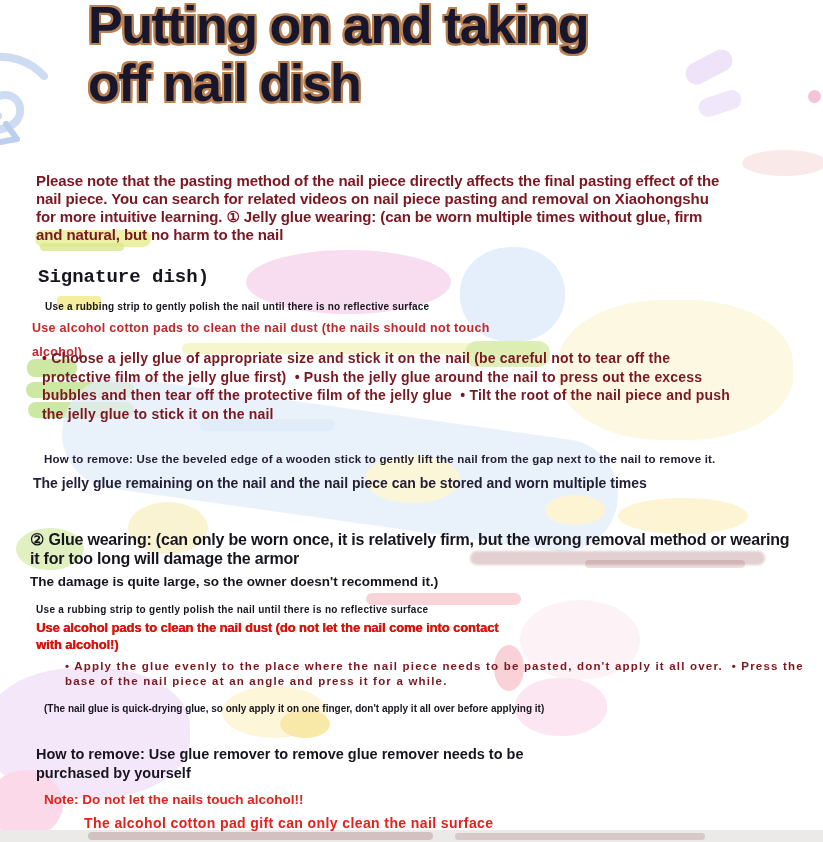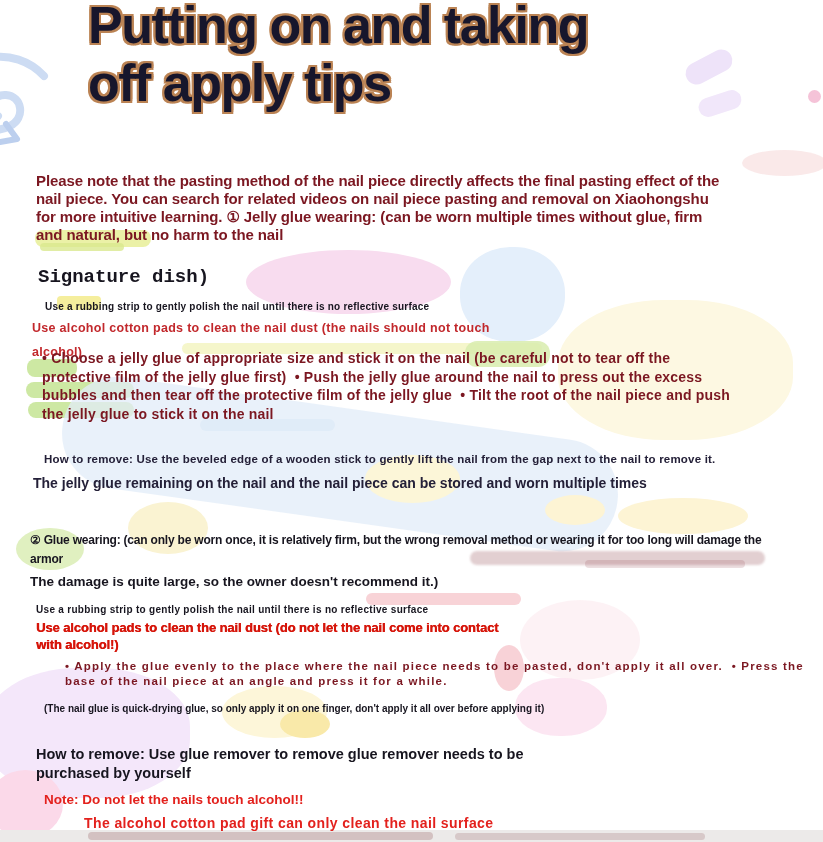--- a/index.html
+++ b/index.html
@@ -74,37 +74,37 @@
     <div class="blob" style="left:280px;top:710px;width:50px;height:28px;border-radius:50%;background:#f9e9a9;"></div>
     <div class="blob" style="left:515px;top:678px;width:92px;height:58px;border-radius:48%;background:#fbdcec;opacity:.7;"></div>
     <div class="blob" style="left:-12px;top:770px;width:75px;height:68px;border-radius:50%;background:#fbd9e9;"></div>
 
     <div class="blob" style="left:0;top:830px;width:823px;height:12px;background:#eceae9;"></div>
     <div class="blob" style="left:88px;top:832px;width:345px;height:8px;border-radius:4px;background:rgba(135,70,75,.25);"></div>
     <div class="blob" style="left:455px;top:833px;width:250px;height:7px;border-radius:4px;background:rgba(135,70,75,.2);"></div>
   </div>
 
   <div class="title-line" style="top:-4px;">Putting on and taking</div>
-  <div class="title-line" style="top:54px;">off apply tips</div>
+  <div class="title-line" style="top:54px;">off nail dish</div>
 
   <div class="txt maroon" style="left:36px;top:172px;width:686px;font-size:15px;line-height:18px;letter-spacing:-0.1px;">Please note that the pasting method of the nail piece directly affects the final pasting effect of the nail piece. You can search for related videos on nail piece pasting and removal on Xiaohongshu for more intuitive learning. ① Jelly glue wearing: (can be worn multiple times without glue, firm and natural, but no harm to the nail</div>
 
   <div class="txt black" style="left:38px;top:266px;font-size:19px;font-family:Liberation Mono, monospace;">Signature dish)</div>
 
   <div class="txt black" style="left:45px;top:301px;font-size:10px;letter-spacing:0.2px;white-space:nowrap;">Use a rubbing strip to gently polish the nail until there is no reflective surface</div>
 
   <div class="txt red" style="left:32px;top:316px;width:500px;font-size:12.5px;line-height:24px;letter-spacing:0.3px;">Use alcohol cotton pads to clean the nail dust (the nails should not touch alcohol)</div>
 
   <div class="txt maroon" style="left:42px;top:349px;width:700px;font-size:14px;line-height:18.5px;letter-spacing:0.2px;">• Choose a jelly glue of appropriate size and stick it on the nail (be careful not to tear off the protective film of the jelly glue first)  • Push the jelly glue around the nail to press out the excess bubbles and then tear off the protective film of the jelly glue  • Tilt the root of the nail piece and push the jelly glue to stick it on the nail</div>
 
   <div class="txt dark" style="left:44px;top:453px;font-size:11.5px;letter-spacing:0.2px;white-space:nowrap;">How to remove: Use the beveled edge of a wooden stick to gently lift the nail from the gap next to the nail to remove it.</div>
 
   <div class="txt dark" style="left:33px;top:475px;font-size:14px;white-space:nowrap;">The jelly glue remaining on the nail and the nail piece can be stored and worn multiple times</div>
 
-  <div class="txt black" style="left:30px;top:531px;width:765px;font-size:12px;line-height:18.5px;letter-spacing:-0.2px;">② Glue wearing: (can only be worn once, it is relatively firm, but the wrong removal method or wearing it for too long will damage the armor</div>
+  <div class="txt black" style="left:30px;top:531px;width:765px;font-size:16px;line-height:18.5px;letter-spacing:-0.2px;">② Glue wearing: (can only be worn once, it is relatively firm, but the wrong removal method or wearing it for too long will damage the armor</div>
 
   <div class="txt black" style="left:30px;top:574px;font-size:13.5px;white-space:nowrap;">The damage is quite large, so the owner doesn't recommend it.)</div>
 
   <div class="txt black" style="left:36px;top:604px;font-size:10px;letter-spacing:0.3px;white-space:nowrap;">Use a rubbing strip to gently polish the nail until there is no reflective surface</div>
 
   <div class="txt bright-red" style="left:36px;top:620px;width:470px;font-size:13px;line-height:16.5px;letter-spacing:-0.1px;text-shadow:0.4px 0 0 #d6150a;">Use alcohol pads to clean the nail dust (do not let the nail come into contact with alcohol!)</div>
 
   <div class="txt maroon" style="left:33px;top:659px;width:772px;font-size:11.5px;line-height:14.5px;letter-spacing:1.2px;margin-left:32px;">• Apply the glue evenly to the place where the nail piece needs to be pasted, don't apply it all over.  • Press the base of the nail piece at an angle and press it for a while.</div>
 
   <div class="txt black" style="left:44px;top:700px;width:752px;font-size:10px;line-height:17.5px;">(The nail glue is quick-drying glue, so only apply it on one finger, don't apply it all over before applying it)</div>

